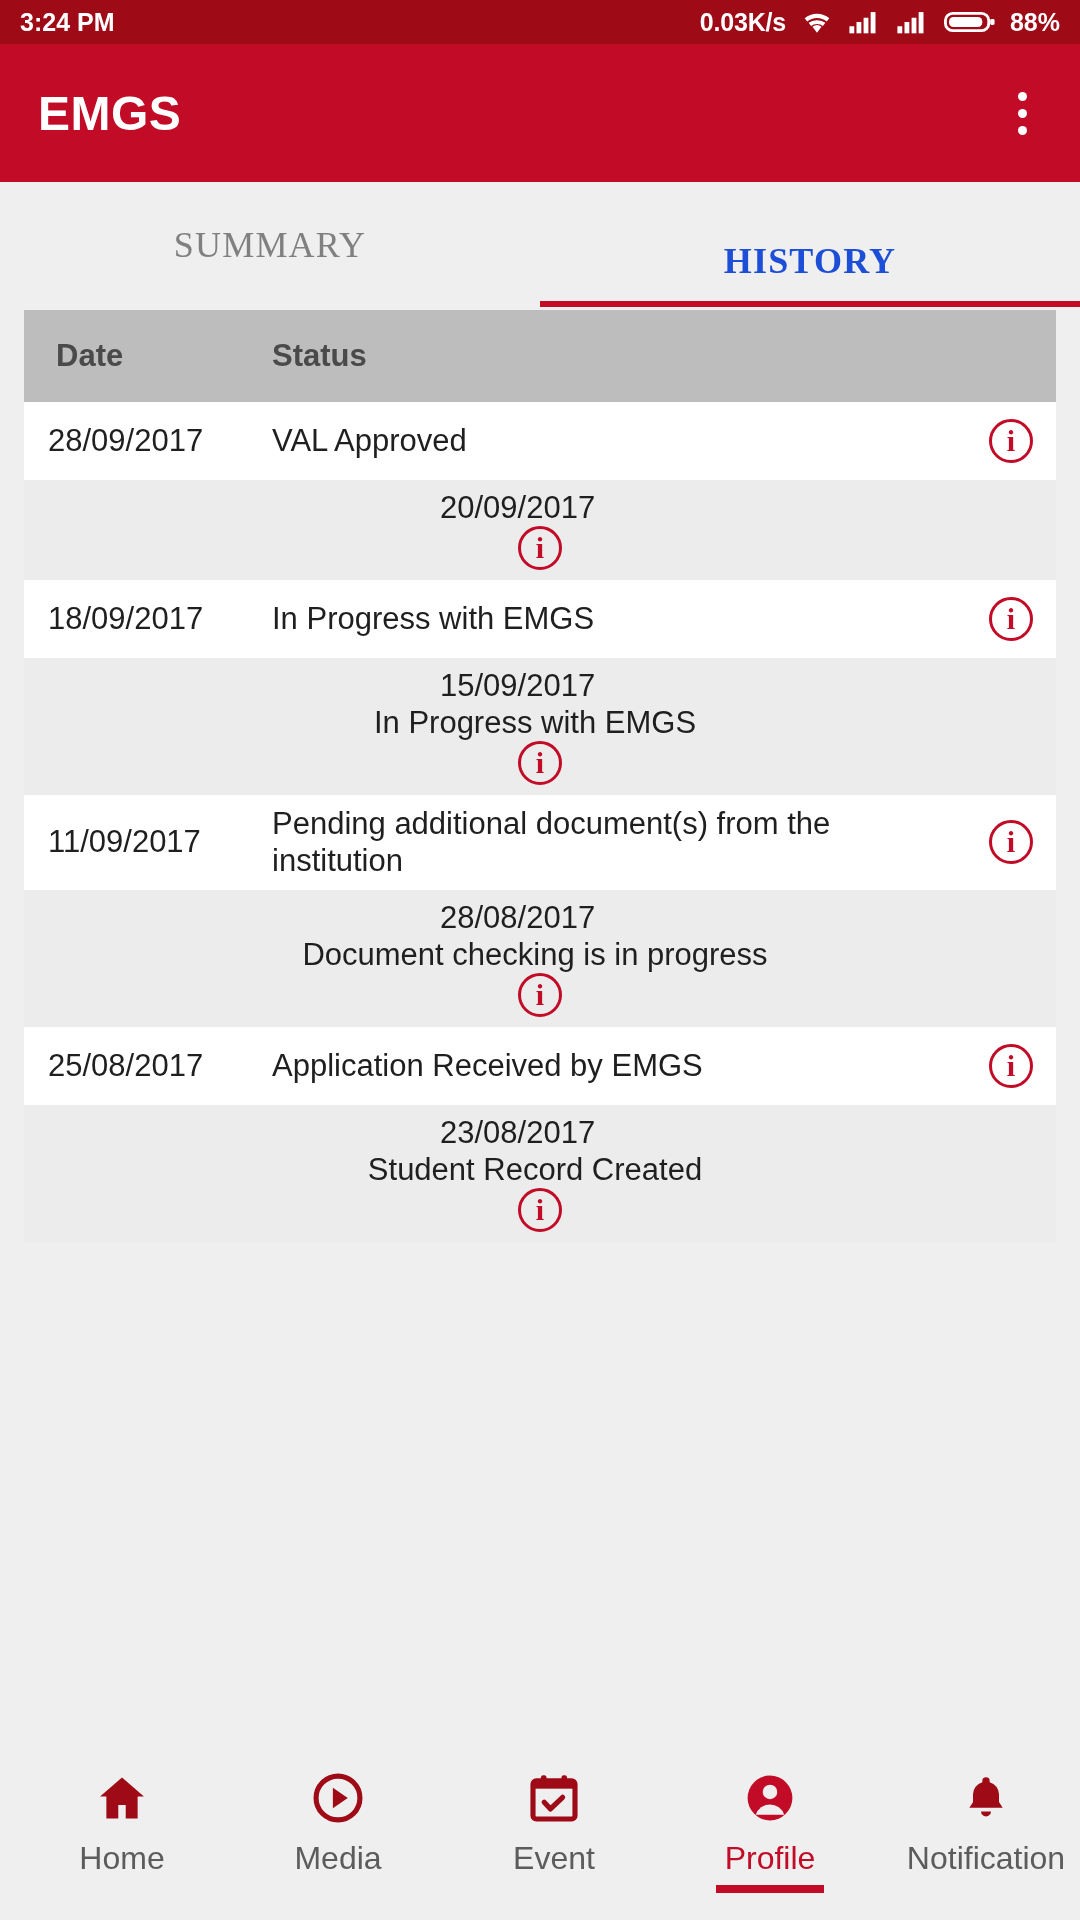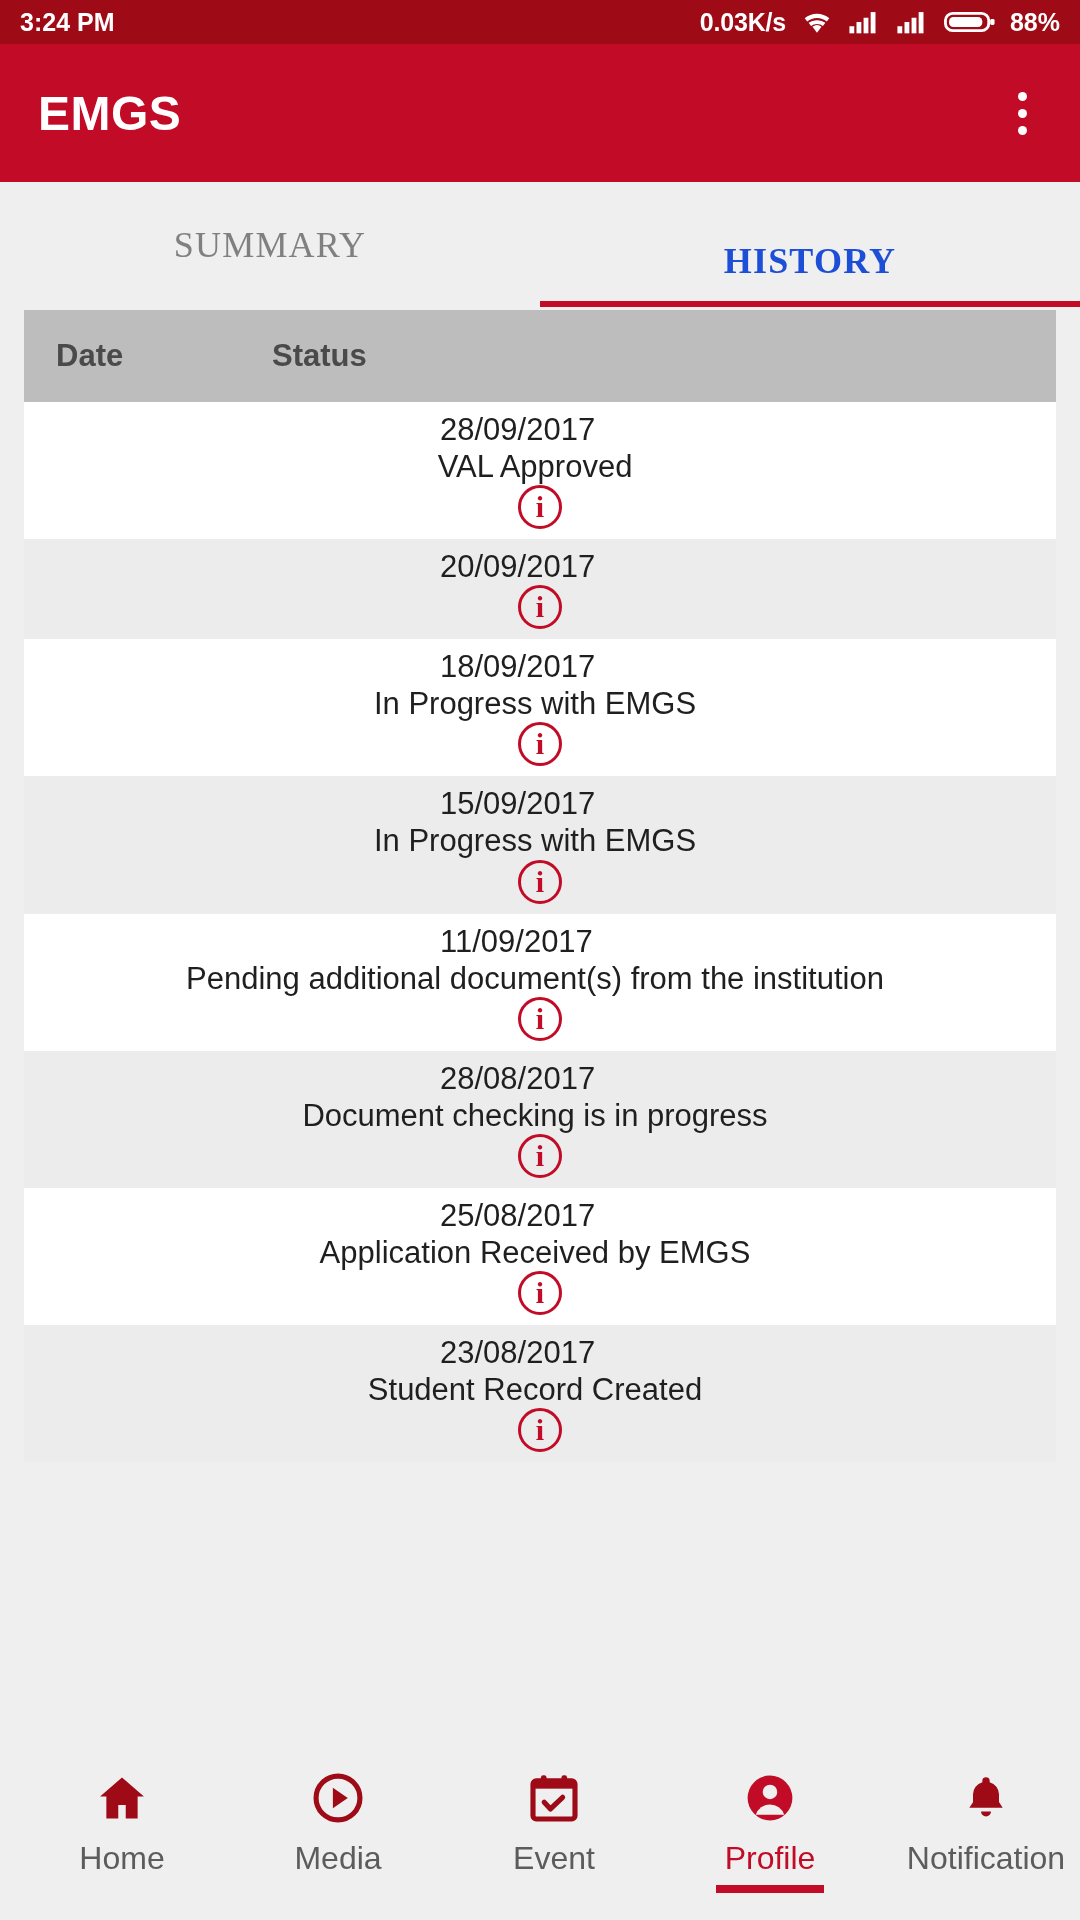--- a/index.html
+++ b/index.html
@@ -111,21 +111,21 @@
   .col-info { width: 90px; }
 
   .row {
     display: flex;
     align-items: center;
     min-height: 78px;
     font-size: 31px;
     color: #1f1f1f;
     padding: 10px 0;
   }
-  .row.odd { background: #ffffff; flex-direction: column; }
+  .row.odd { background: #ffffff; }
   .row.even { background: #ececec; flex-direction: column; }
   .row .col-date { padding-left: 24px; }
   .row .col-status { padding-right: 10px; line-height: 1.2; }
   .col-info { display: flex; align-items: center; justify-content: center; }
 
   .info-icon {
     width: 44px; height: 44px;
     border: 3px solid #c20c27;
     border-radius: 50%;
     color: #c20c27;

